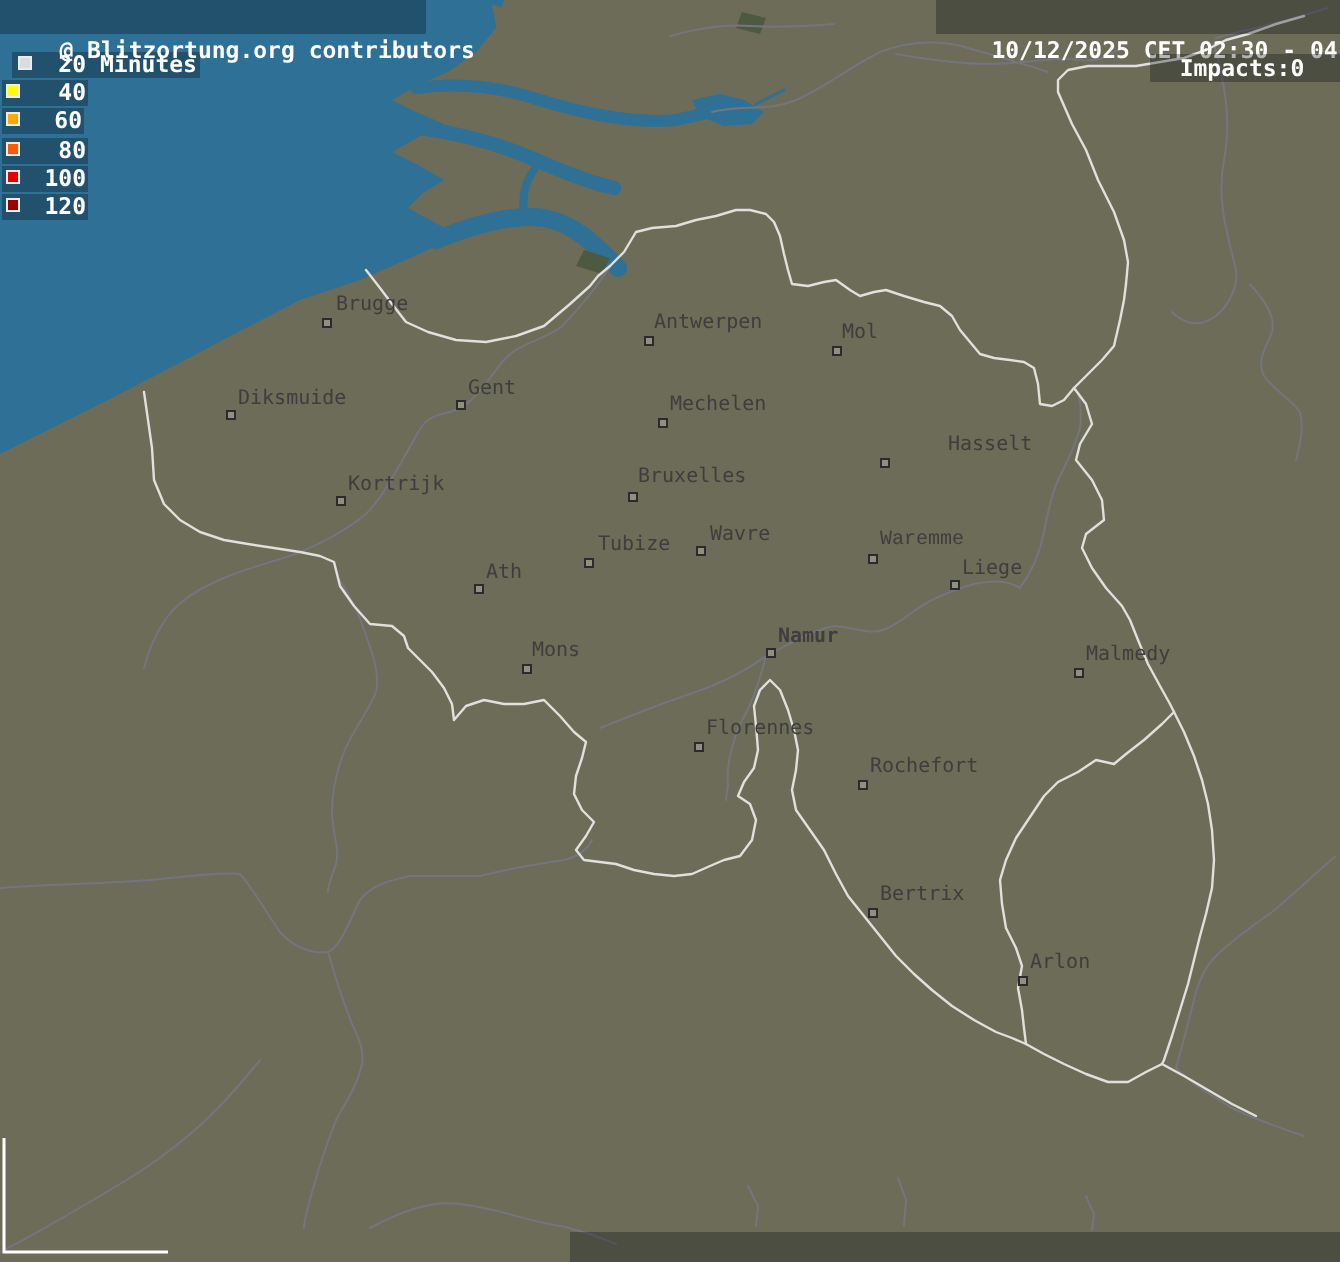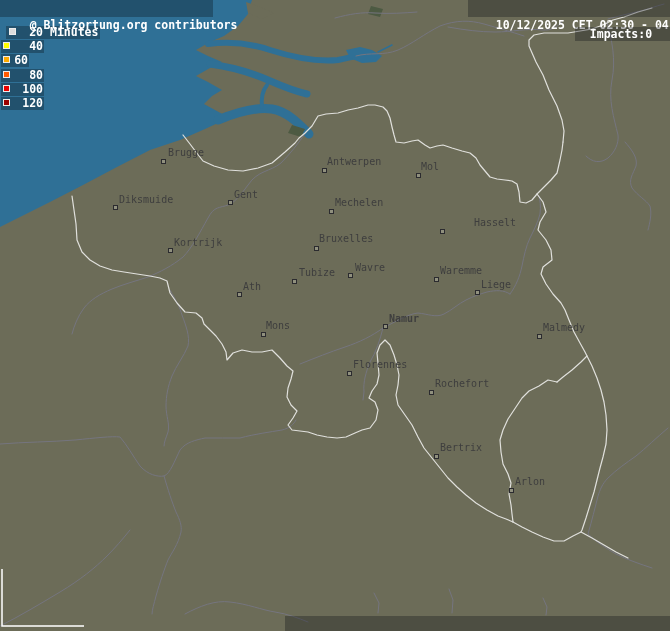--- a/index.html
+++ b/index.html
@@ -129,21 +129,21 @@
       <div class="city-label" style="left: 446px; top: 217px; padding-left: 28px;">Hasselt</div>
       <div class="city-marker" style="left: 168px; top: 248px;"></div>
       <div class="city-label" style="left: 174px; top: 237px;">Kortrijk</div>
       <div class="city-marker" style="left: 314px; top: 246px;"></div>
       <div class="city-label" style="left: 319px; top: 233px;">Bruxelles</div>
       <div class="city-marker" style="left: 292px; top: 279px;"></div>
       <div class="city-label" style="left: 299px; top: 267px;">Tubize</div>
       <div class="city-marker" style="left: 348px; top: 273px;"></div>
       <div class="city-label" style="left: 355px; top: 262px;">Wavre</div>
       <div class="city-marker" style="left: 434px; top: 277px;"></div>
-      <div class="city-label" style="left: 440px; top: 265px;">Waremme</div>
+      <div class="city-label" style="left: 440px; top: 265px; font-family: Liberation Mono, monospace;">Waremme</div>
       <div class="city-marker" style="left: 475px; top: 290px;"></div>
       <div class="city-label" style="left: 481px; top: 279px;">Liege</div>
       <div class="city-marker" style="left: 237px; top: 292px;"></div>
       <div class="city-label" style="left: 243px; top: 281px;">Ath</div>
       <div class="city-marker" style="left: 261px; top: 332px;"></div>
       <div class="city-label" style="left: 266px; top: 320px;">Mons</div>
       <div class="city-marker" style="left: 383px; top: 324px;"></div>
       <div class="city-label" style="left: 389px; top: 313px; font-weight: bold;">Namur</div>
       <div class="city-marker" style="left: 537px; top: 334px;"></div>
       <div class="city-label" style="left: 543px; top: 322px;">Malmedy</div>
@@ -160,21 +160,21 @@
   <div id="legend-panel">
       <div class="legend-row" style="left: 6px; top: 26px; width: 94px;">
         <span class="legend-swatch" style="left: 3px; background: rgb(220, 220, 220);"></span>
         <span class="legend-num" style="right: 57px;">20</span>
         <span class="legend-unit">Minutes</span>
       </div>
       <div class="legend-row" style="left: 1px; top: 40px; width: 43px;">
         <span class="legend-swatch" style="left: 2px; background: rgb(255, 255, 0);"></span>
         <span class="legend-num" style="right: 1px;">40</span>
       </div>
-      <div class="legend-row" style="left: 1px; top: 54px; width: 28px;">
+      <div class="legend-row" style="left: 1px; top: 54px; width: 41px;">
         <span class="legend-swatch" style="left: 2px; background: rgb(255, 170, 0);"></span>
         <span class="legend-num" style="right: 1px;">60</span>
       </div>
       <div class="legend-row" style="left: 1px; top: 69px; width: 43px;">
         <span class="legend-swatch" style="left: 2px; background: rgb(255, 90, 0);"></span>
         <span class="legend-num" style="right: 1px;">80</span>
       </div>
       <div class="legend-row" style="left: 1px; top: 83px; width: 43px;">
         <span class="legend-swatch" style="left: 2px; background: rgb(232, 0, 0);"></span>
         <span class="legend-num" style="right: 1px;">100</span>

